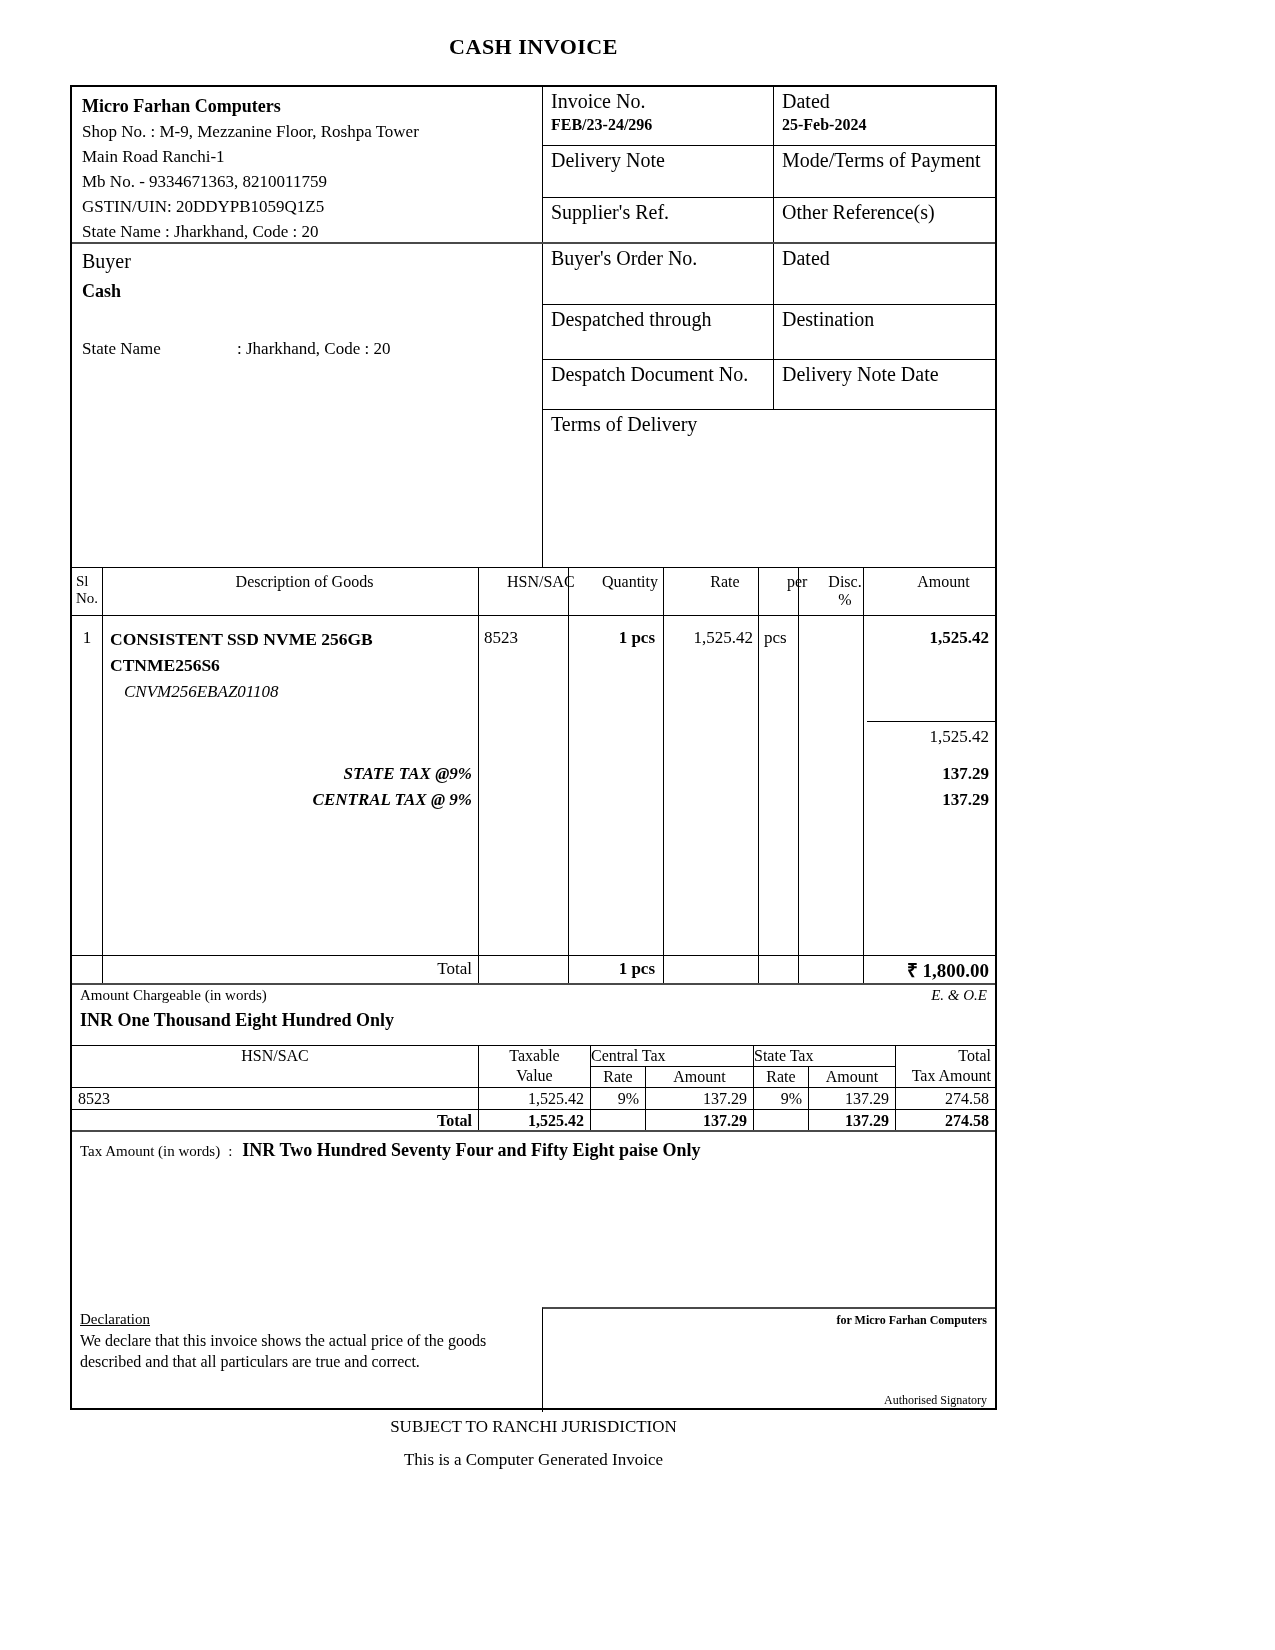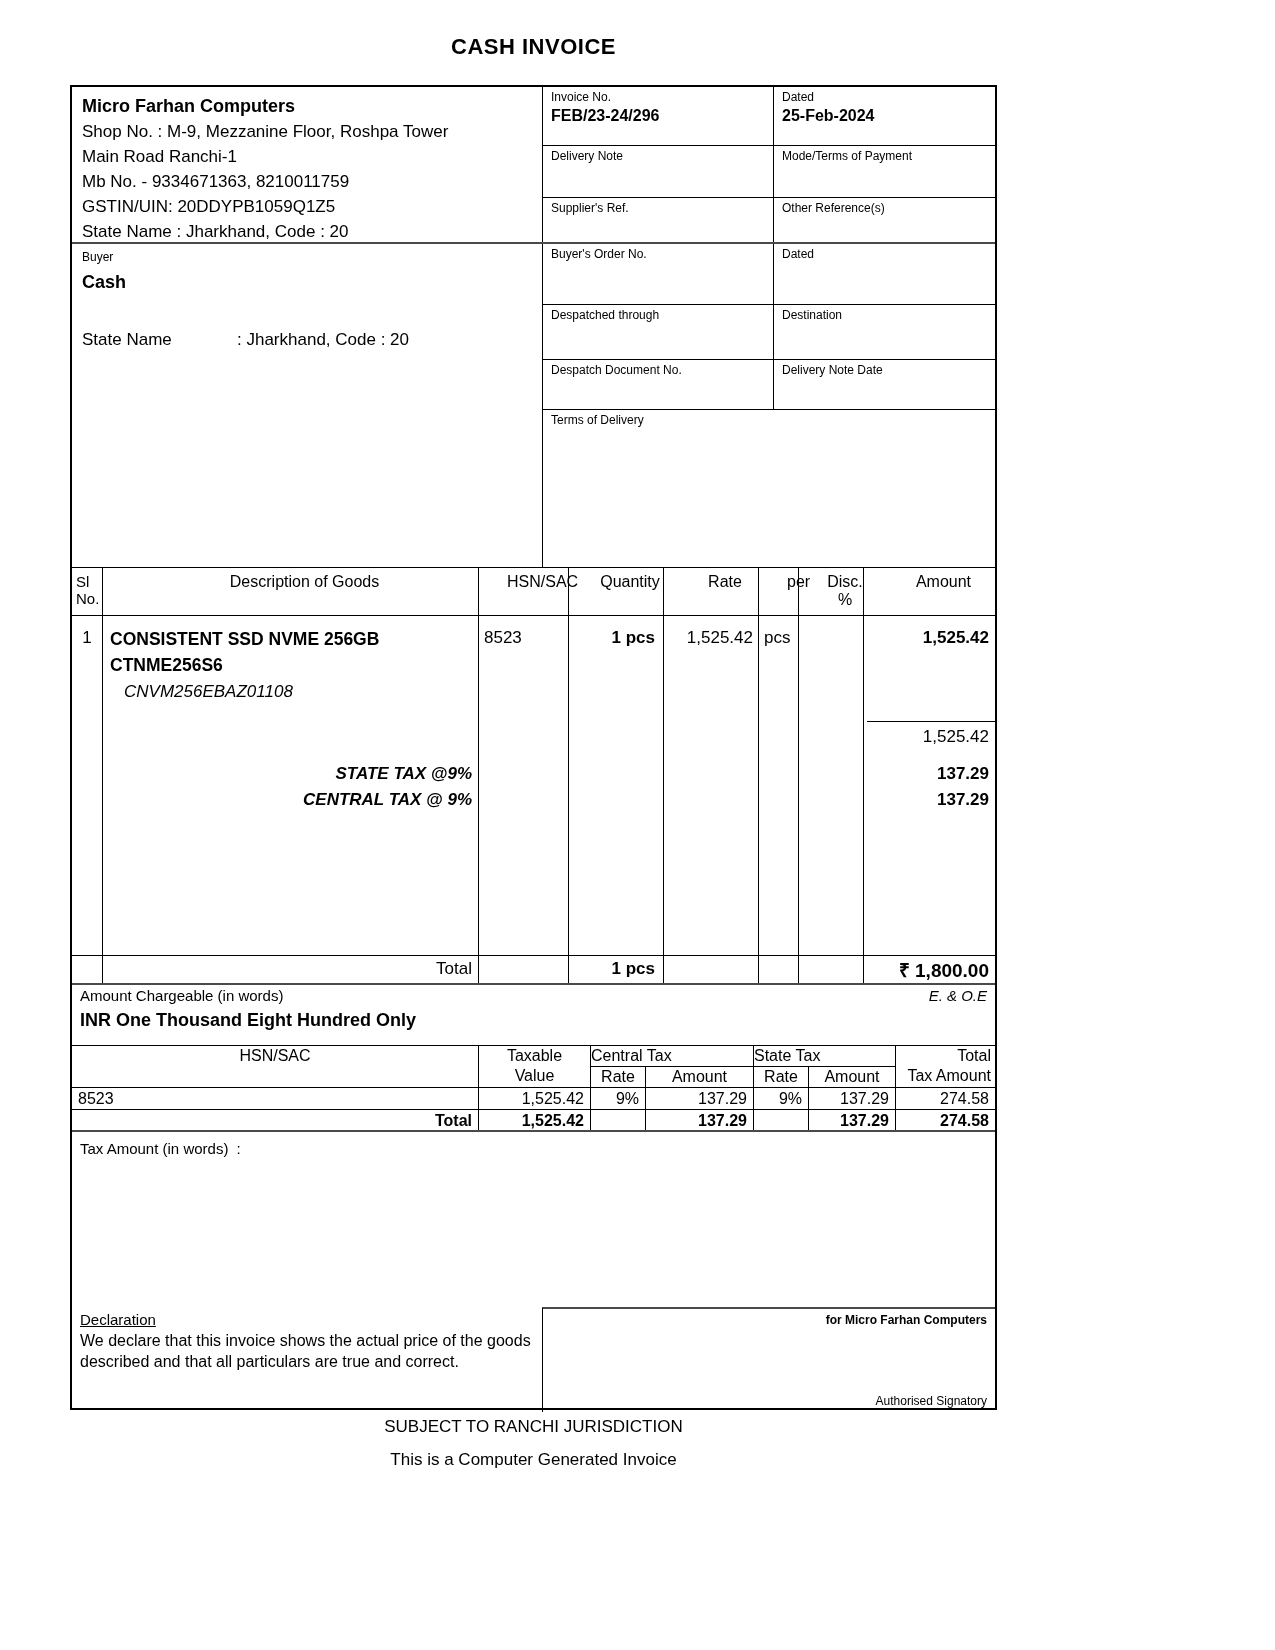--- a/index.html
+++ b/index.html
@@ -1,28 +1,28 @@
 <!DOCTYPE html>
 <html><head>
 <meta charset="utf-8">
 <style>
   html,body{margin:0;padding:0;background:#ffffff;}
   .page{position:relative;width:1275px;height:1650px;background:#fff;
-        font-family:Liberation Sans, sans-serif;color:#000;border-radius:12px;}
+        font-family:Liberation Serif, serif;color:#000;border-radius:12px;}
   .title{position:absolute;left:70px;top:34px;width:927px;text-align:center;
          font-size:22px;font-weight:bold;letter-spacing:.5px;}
   .doc{position:absolute;left:70px;top:85px;width:927px;height:1325px;
        border:2px solid #000;box-sizing:border-box;font-size:17px;}
   .doc *{box-sizing:border-box;}
   .sec{display:flex;width:100%;}
   .cell{position:relative;}
   .bl{border-left:1.5px solid #000;}
   .bt{border-top:1.5px solid #000;}
   .btg{border-top:2px solid #4a4a4a;}
-  .lbl{font-size:12px;}
+  .lbl{font-size:20px;}
   .sm{font-size:15px;}
   .b{font-weight:bold;}
   .i{font-style:italic;}
   .r{text-align:right;}
   .c{text-align:center;}
   
   .s1{height:155px;}
   .seller{width:470px;padding:7px 10px 0 10px;line-height:25px;}
   .seller .nm{font-size:18px;font-weight:bold;}
   .meta{width:453px;display:flex;flex-direction:column;}
@@ -281,20 +281,21 @@
       <div class="cell bl subamt-ct r">137.29</div>
       <div class="cell bl subrate"></div>
       <div class="cell bl subamt-st r">137.29</div>
       <div class="cell bl hc-tot r">274.58</div>
     </div>
 
     <div class="sec s8">
       <div class="twline">
         <span class="sm">Tax Amount (in words)</span>
         <span class="sm" style="margin-left:8px;">:</span>
+        <span class="twwords">INR Two Hundred Seventy Four and Fifty Eight paise Only</span>
       </div>
     </div>
 
     <div class="sec s9">
       <div class="cell decl">
         <div class="dl">Declaration</div>
         <div>We declare that this invoice shows the actual price of the goods described and that all particulars are true and correct.</div>
       </div>
       <div class="cell sig">
         <div class="r b">for Micro Farhan Computers</div>

